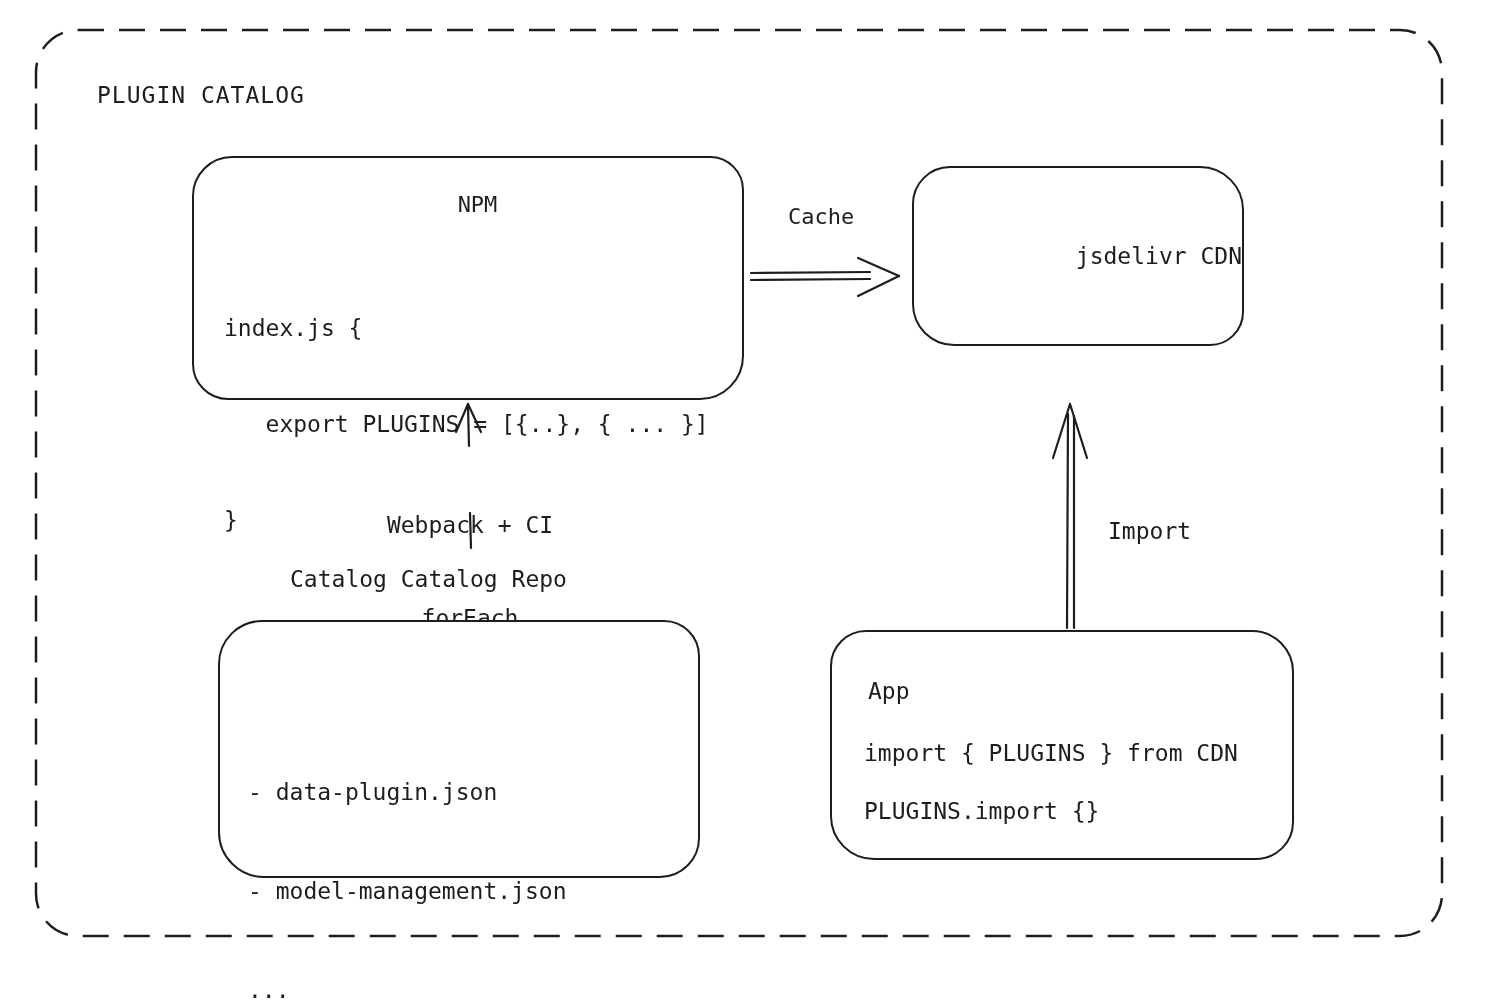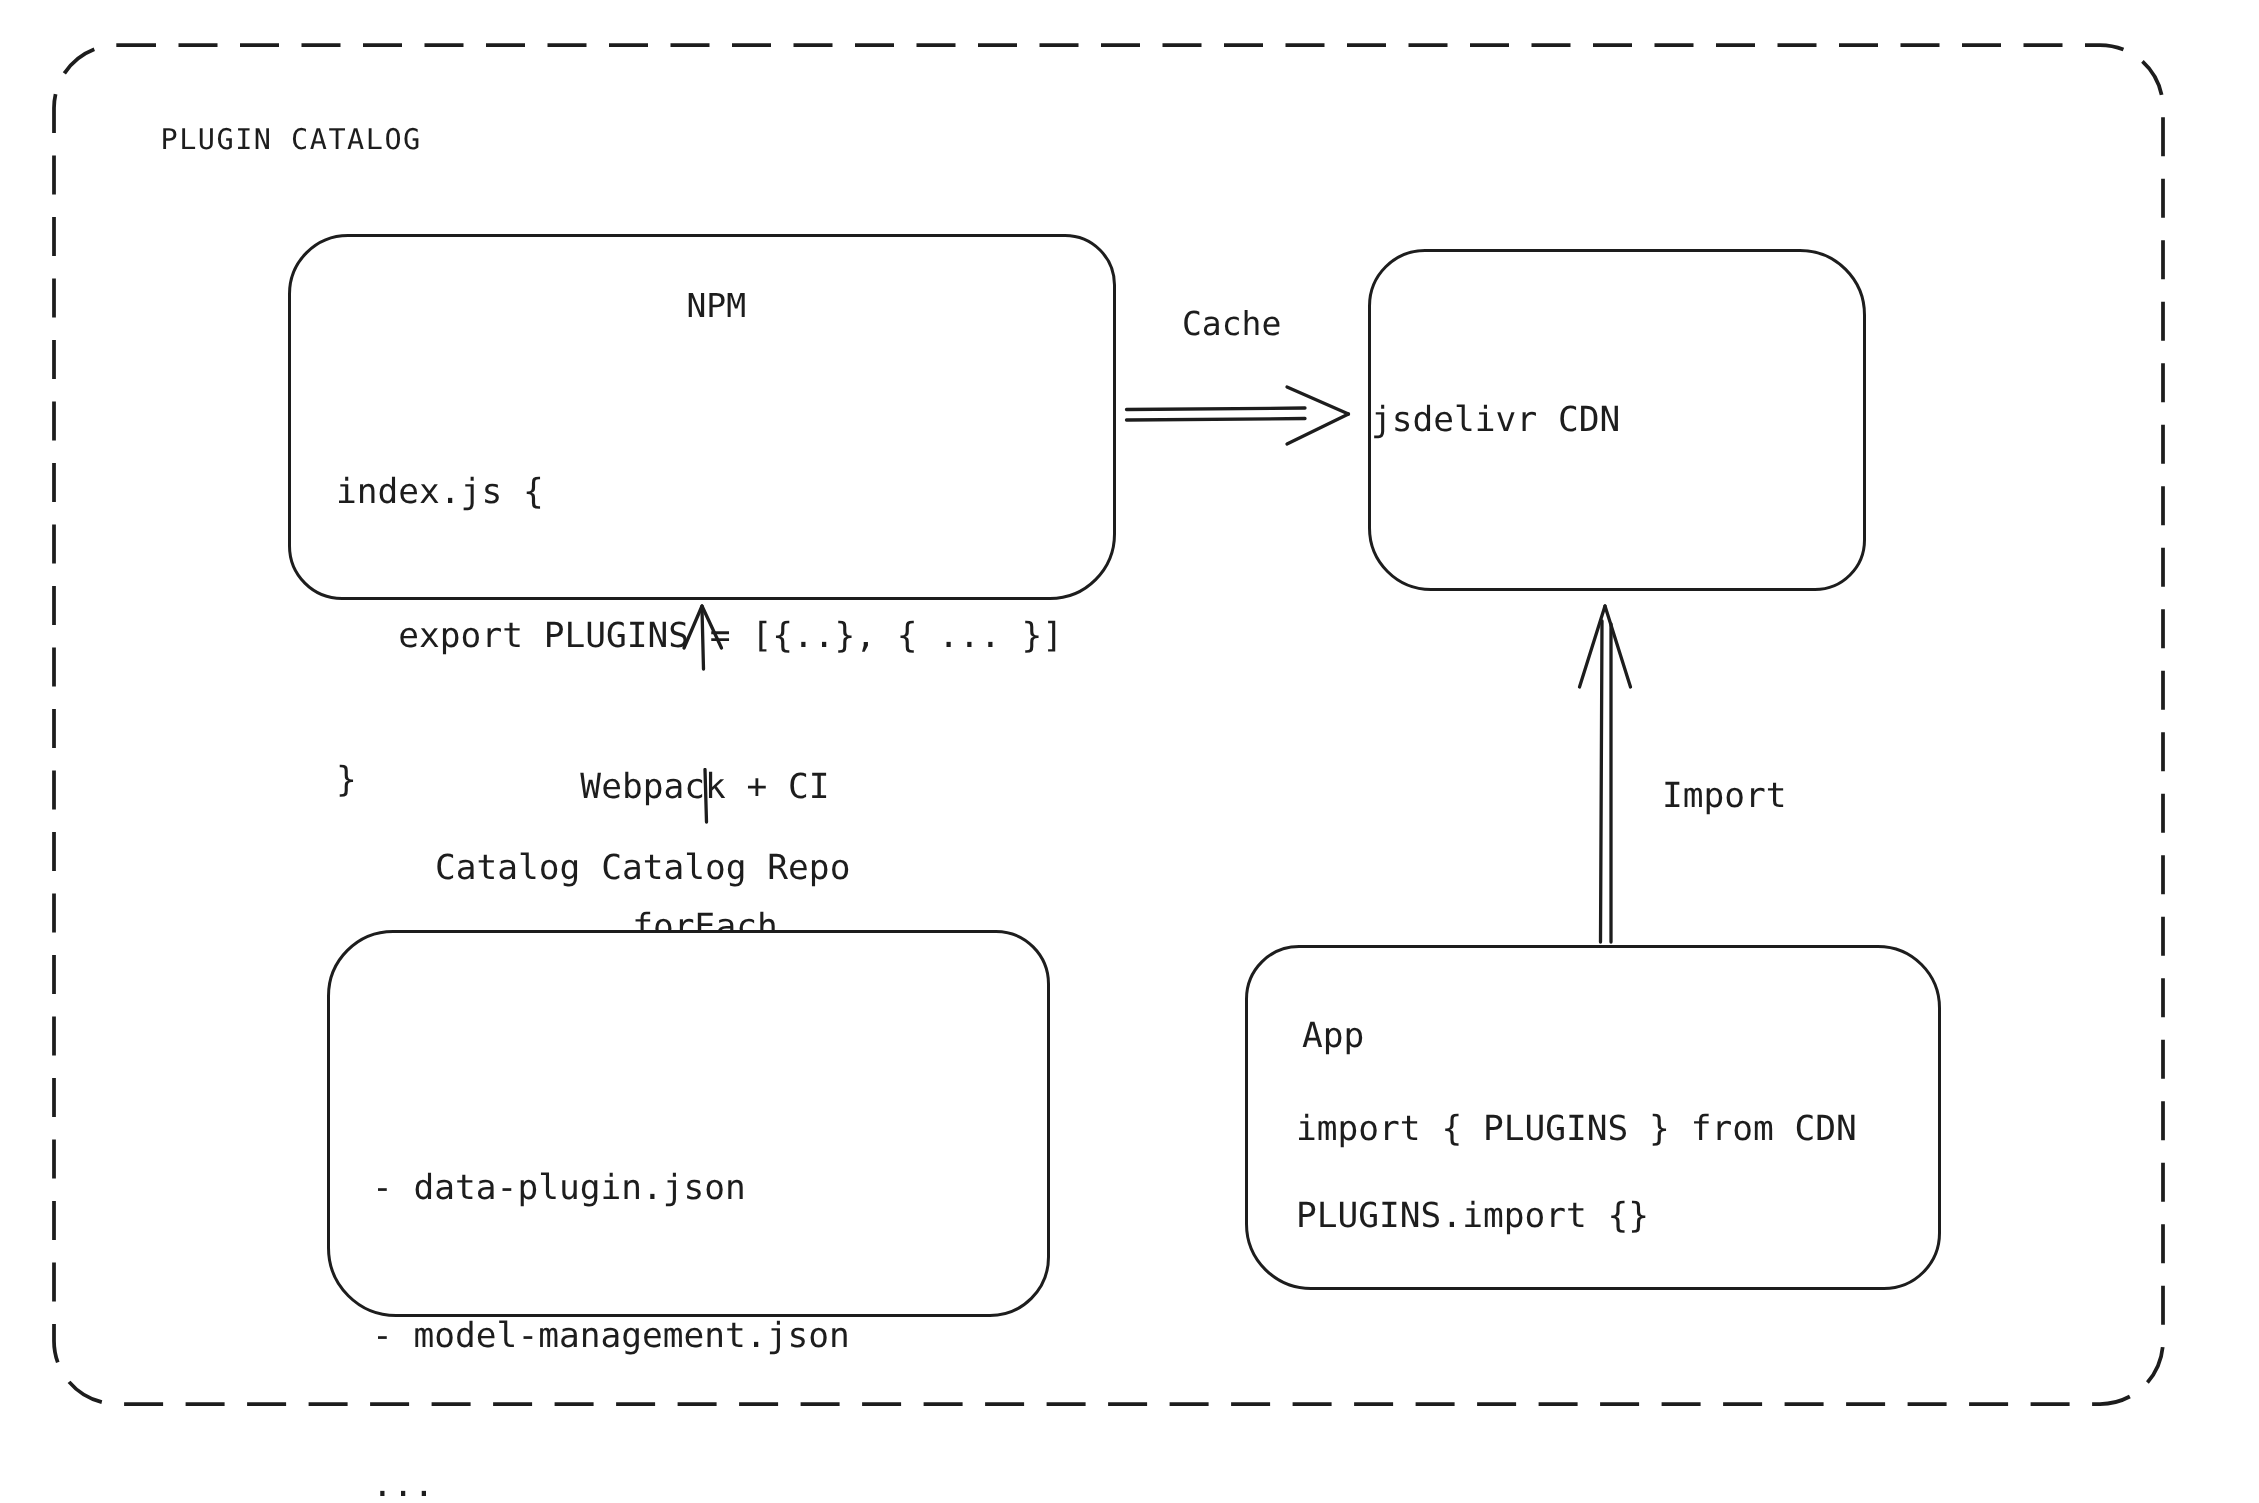--- a/index.html
+++ b/index.html
@@ -14,41 +14,41 @@
     width: 1506px;
     height: 1002px;
     background: #ffffff;
     overflow: hidden;
   }
   .abs { position: absolute; }
   svg.layer { position: absolute; left: 0; top: 0; pointer-events: none; }
 
   .diagram-title {
     position: absolute;
-    left: 107px;
+    left: 97px;
     top: 82px;
-    font-size: 19px;
+    font-size: 23px;
     letter-spacing: 1px;
     white-space: pre;
   }
 
   .node {
     position: absolute;
     border: 2.5px solid #1d1d1d;
     background: #ffffff;
     box-sizing: border-box;
   }
   .node-npm {
     left: 192px; top: 156px; width: 552px; height: 244px;
     border-radius: 40px 34px 44px 36px;
   }
   .node-cdn {
-    left: 912px; top: 166px; width: 332px; height: 228px;
+    left: 912px; top: 166px; width: 332px; height: 180px;
     border-radius: 38px 44px 34px 42px;
-    display: flex; align-items: center; justify-content: flex-start;
+    display: flex; align-items: center; justify-content: flex-end;
   }
   .node-repo {
     left: 218px; top: 620px; width: 482px; height: 258px;
     border-radius: 44px 36px 40px 46px;
   }
   .node-app {
     left: 830px; top: 630px; width: 464px; height: 230px;
     border-radius: 36px 42px 38px 44px;
   }
 

